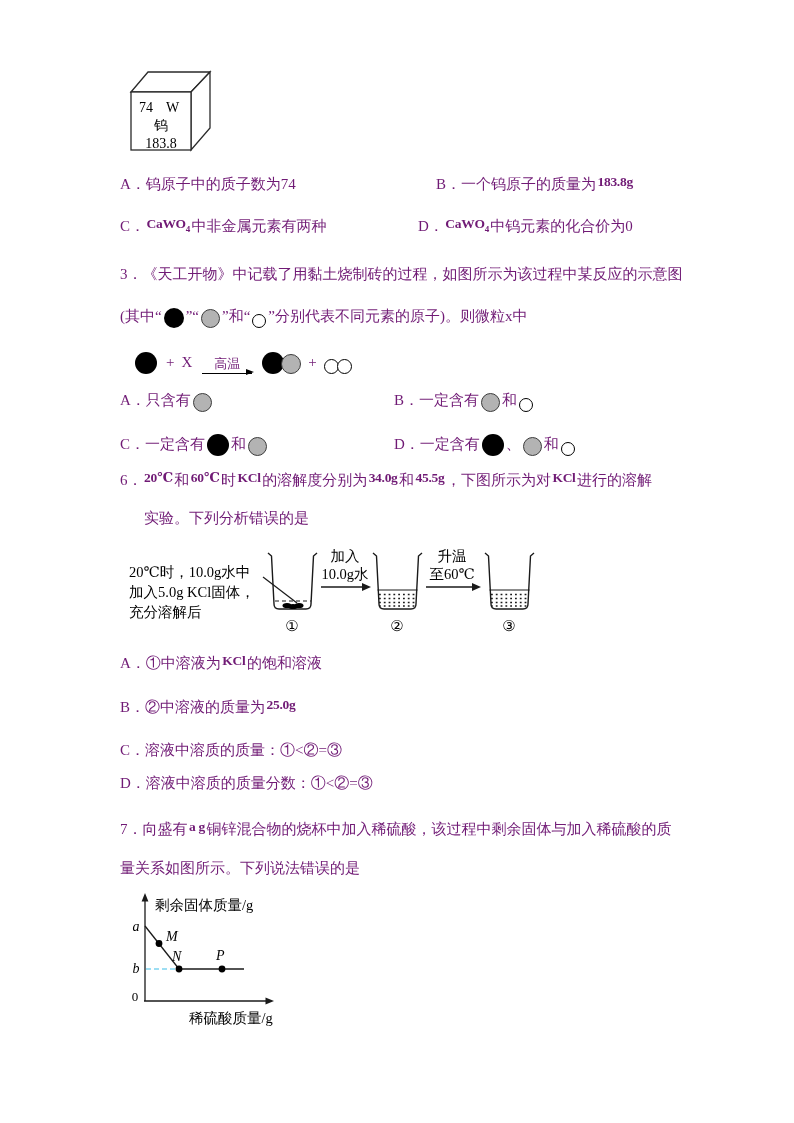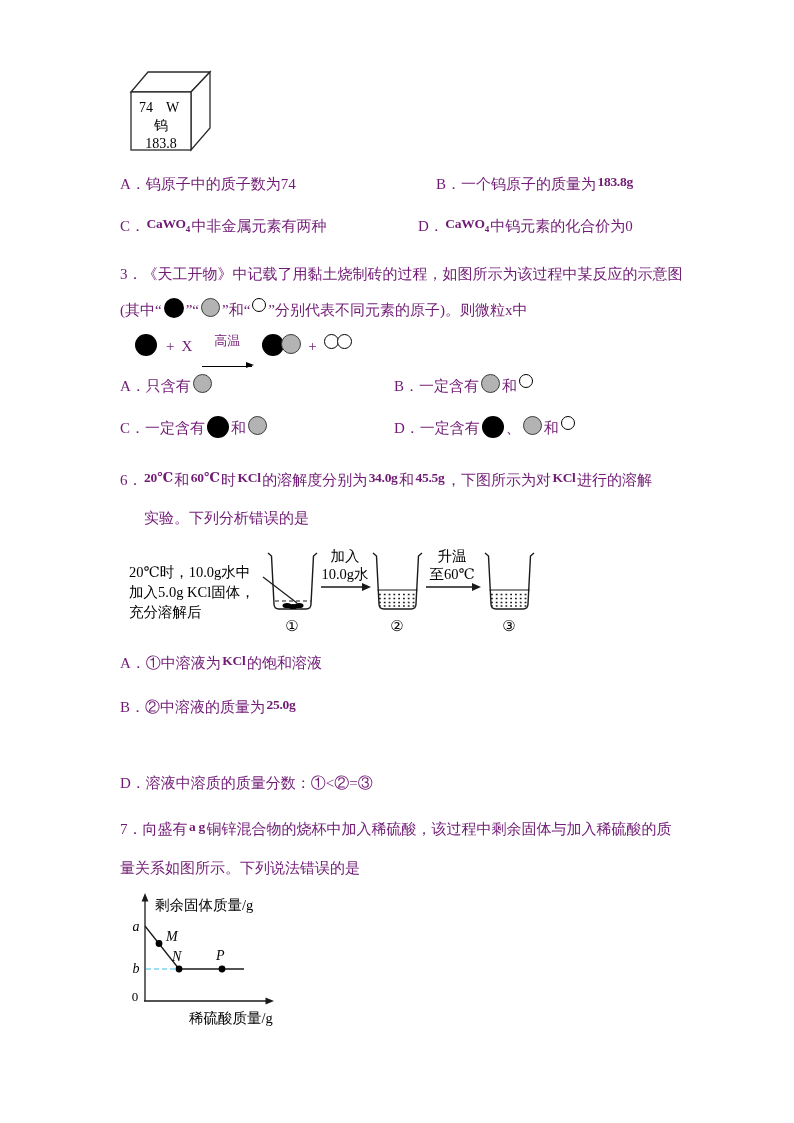--- a/index.html
+++ b/index.html
@@ -2,32 +2,32 @@
 <html style="--atom-gray: #b3b3b3; --dash-line: #7ed3ef; --ink: #1a1a1a;"><head>
 <meta charset="utf-8">
 <style>
   html,body { margin:0; padding:0; background:#fff; }
   .page {
     position:relative; width:794px; height:1123px; background:#fff;
     font-family:"Liberation Serif","DejaVu Serif",serif; color:#701a75;
     overflow:hidden;
   }
   .line { position:absolute; white-space:nowrap; font-size:15px; line-height:24px; }
-  .flexline { display:flex; align-items:flex-start; }
+  .flexline { display:flex; align-items:flex-end; }
   .bseg { font-weight:700; font-size:13.5px; position:relative; top:-3.5px; padding:0 1.5px; letter-spacing:-0.3px; }
   .bseg sub { font-size:9px; font-weight:700; }
   .atom { display:inline-block; border-radius:50%; box-sizing:border-box; flex:none; margin:0 2px; }
   .a-black { background:#000; }
   .a-gray  { background:var(--atom-gray,#b3b3b3); border:1.3px solid #3c3c3c; }
   .a-white { background:#fff; border:1.4px solid #000; }
   .d22{width:22px;height:22px} .d20{width:20px;height:20px} .d19{width:19px;height:19px}
   .d15{width:15px;height:15px} .d14{width:14px;height:14px}
   .overlap { margin-left:-3px; }
   .touch { margin-left:-2px; }
-  .rxn-arrow { display:inline-flex; flex-direction:column; align-items:center; margin:0 3px;gap:16px; }
+  .rxn-arrow { display:inline-flex; flex-direction:column; align-items:center; margin:0 3px; }
   .rxn-cond { font-size:13px; line-height:14px; }
   .arrow-line { width:50px; height:0; border-top:1.5px solid #000; position:relative; margin-top:2px; }
   .arrow-line::after { content:""; position:absolute; right:-2px; top:-4.6px;
     border-left:8px solid #000; border-top:3.8px solid transparent; border-bottom:3.8px solid transparent; }
   svg { position:absolute; overflow:visible; }
   svg text { font-family:"Liberation Serif","DejaVu Serif",serif; fill:#000; }
   .it { font-style:italic; }
 </style>
 </head>
 <body>
@@ -185,20 +185,23 @@
     </g>
     <text x="384" y="88" font-size="15" text-anchor="middle">③</text>
   </svg>
 
   <div class="line" style="left:120px; top:651px;">
     <span>A．</span><span>①中溶液为</span><span class="bseg">KCl</span><span>的饱和溶液</span>
   </div>
   <div class="line" style="left:120px; top:695px;">
     <span>B．</span><span>②中溶液的质量为</span><span class="bseg">25.0g</span>
   </div>
+  <div class="line" style="left:120px; top:738px;">
+    <span>C．</span><span>溶液中溶质的质量：①&lt;②=③</span>
+  </div>
   <div class="line" style="left:120px; top:771px;">
     <span>D．</span><span>溶液中溶质的质量分数：①&lt;②=③</span>
   </div>
 
   <div class="line" style="left:120px; top:817px;">
     <span>7．向盛有</span><span class="bseg">a g</span><span>铜锌混合物的烧杯中加入稀硫酸，该过程中剩余固体与加入稀硫酸的质</span>
   </div>
   <div class="line" style="left:120px; top:856px;">
     <span>量关系如图所示。下列说法错误的是</span>
   </div>

